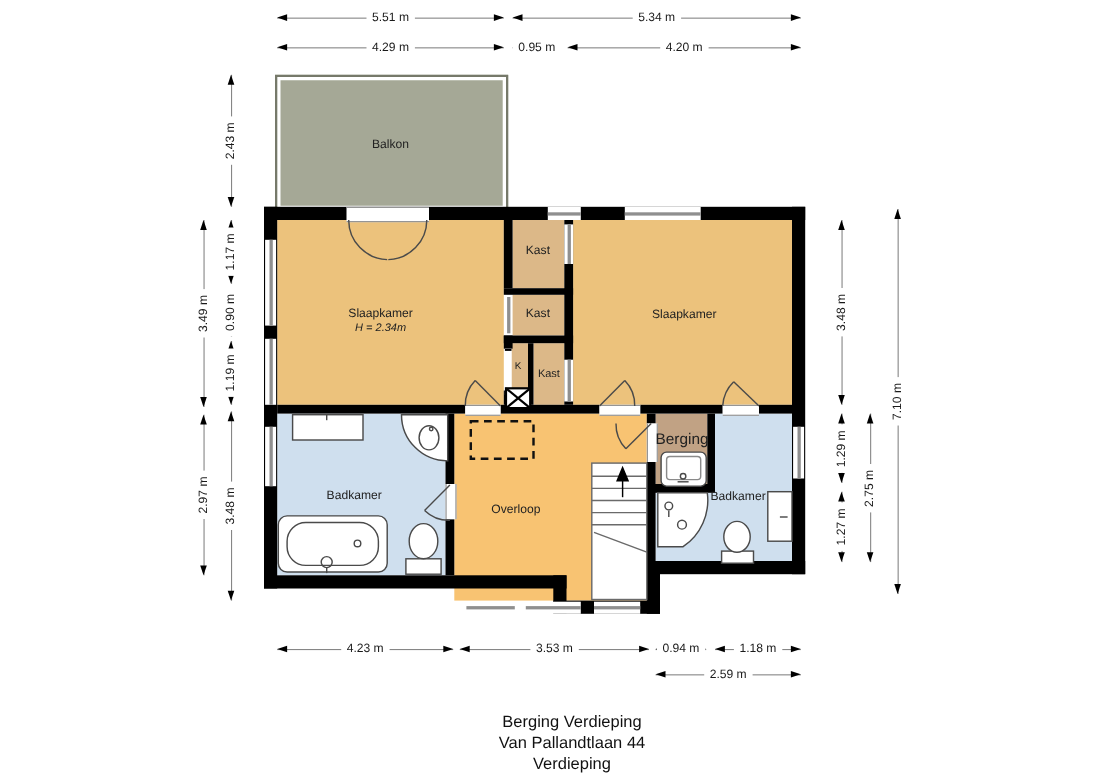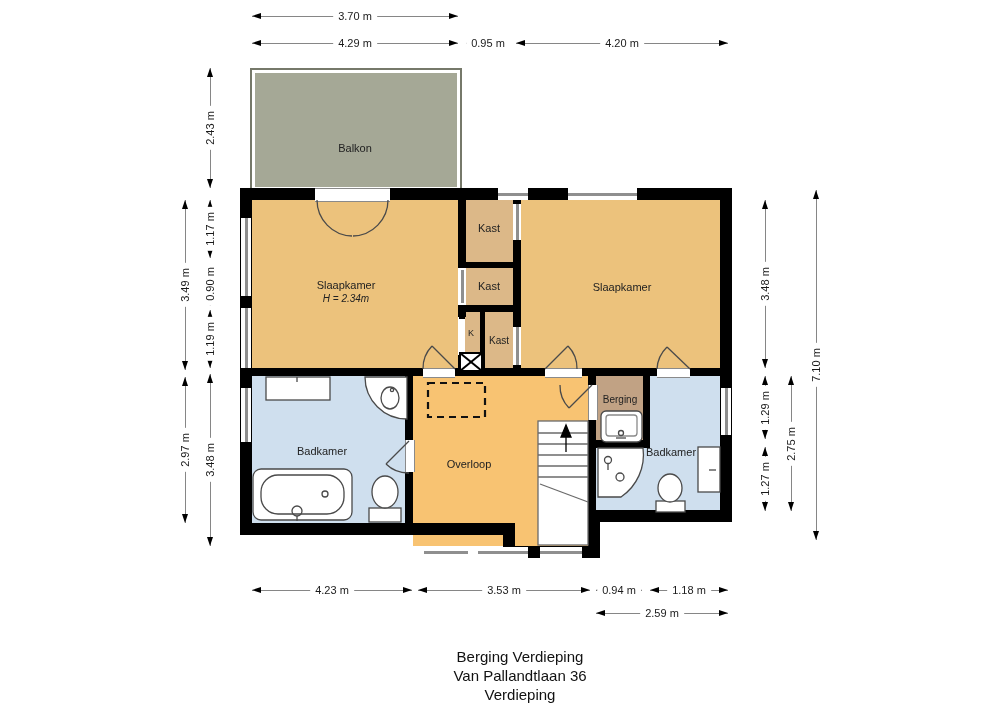--- a/index.html
+++ b/index.html
@@ -213,38 +213,44 @@
       <rect x="656" y="501" width="29" height="11" fill="#fff"></rect>
       <ellipse cx="670" cy="488" rx="12" ry="14" fill="#fff"></ellipse>
     </g>
     <g>
       <rect x="698" y="447" width="22" height="45" fill="#fff"></rect>
       <line x1="709" y1="470" x2="716" y2="470"></line>
     </g>
   </svg>
 
   <div id="layer-labels">
-      <div class="room-label" style="left: 355px; top: 148px;"><span>Balkon</span></div>
+      <div class="room-label" style="left: 355px; top: 132px;"><span>Balkon</span></div>
       <div class="room-label" style="left: 346px; top: 292px;"><span>Slaapkamer</span><span class="sub">H = 2.34m</span></div>
       <div class="room-label" style="left: 489px; top: 228px;"><span>Kast</span></div>
       <div class="room-label" style="left: 489px; top: 286px;"><span>Kast</span></div>
       <div class="room-label" style="left: 471px; top: 333px; font-size: 9px;"><span>K</span></div>
       <div class="room-label" style="left: 499px; top: 340px; font-size: 10px;"><span>Kast</span></div>
       <div class="room-label" style="left: 622px; top: 287px;"><span>Slaapkamer</span></div>
       <div class="room-label" style="left: 322px; top: 451px;"><span>Badkamer</span></div>
       <div class="room-label" style="left: 469px; top: 464px;"><span>Overloop</span></div>
-      <div class="room-label" style="left: 620px; top: 399px; font-size: 10px;"><span>Berging</span></div>
+      <div class="room-label" style="left: 620px; top: 399px; font-size: 14px;"><span>Berging</span></div>
       <div class="room-label" style="left: 671px; top: 452px;"><span>Badkamer</span></div>
     </div>
   <div id="layer-dims">
       <div class="dim h" style="left: 252px; top: 10px; width: 206px;">
         <div class="line"></div>
         <div class="arrow a1"></div>
         <div class="arrow a2"></div>
-        <span class="dlabel">3.70 m</span>
+        <span class="dlabel">5.51 m</span>
+      </div>
+      <div class="dim h" style="left: 466px; top: 10px; width: 262px;">
+        <div class="line"></div>
+        <div class="arrow a1"></div>
+        <div class="arrow a2"></div>
+        <span class="dlabel">5.34 m</span>
       </div>
       <div class="dim h" style="left: 252px; top: 37px; width: 206px;">
         <div class="line"></div>
         <div class="arrow a1"></div>
         <div class="arrow a2"></div>
         <span class="dlabel">4.29 m</span>
       </div>
       <div class="dim h" style="left: 466px; top: 37px; width: 44px; text-decoration: underline;">
         <div class="line"></div>
         <div class="arrow a1"></div>
@@ -357,15 +363,15 @@
         <div class="line"></div>
         <div class="arrow a1"></div>
         <div class="arrow a2"></div>
         <span class="dlabel">2.59 m</span>
       </div>
     </div>
 </div>
 
 <div id="footer">
   <div>Berging Verdieping</div>
-  <div>Van Pallandtlaan 36</div>
+  <div>Van Pallandtlaan 44</div>
   <div>Verdieping</div>
 </div>
 
 </body></html>

